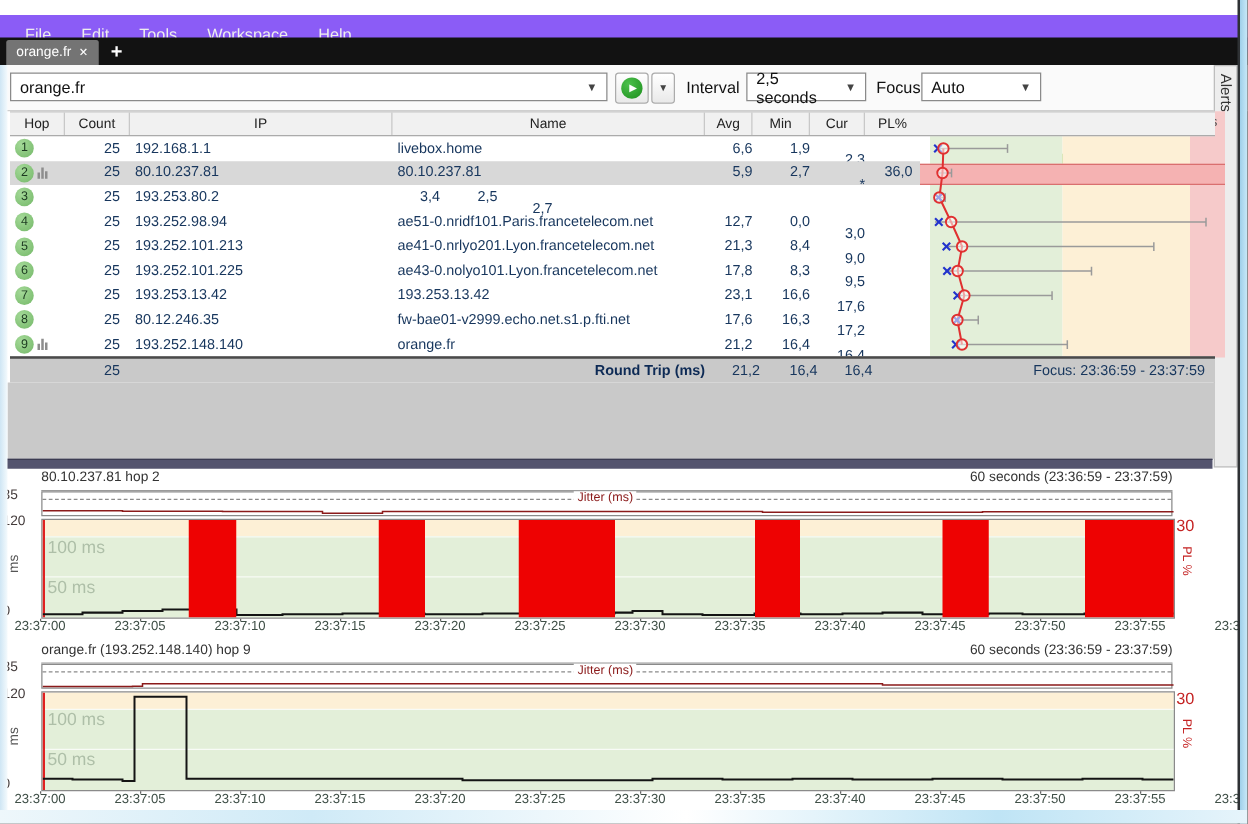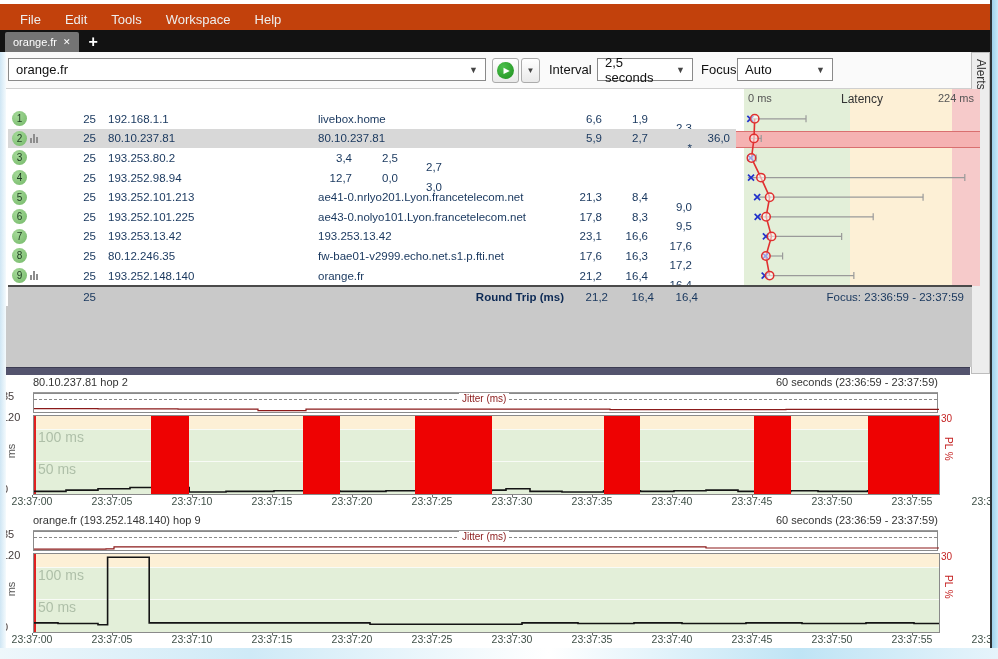--- a/index.html
+++ b/index.html
@@ -1,19 +1,19 @@
 <!DOCTYPE html>
 <html><head>
 <meta charset="utf-8">
 <style>
   html,body{margin:0;padding:0;background:#222;}
   .app{position:relative;width:998px;height:659px;background:#fff;overflow:hidden;
        font-family:"Liberation Sans",sans-serif;}
   
-  .menubar{position:absolute;left:0;top:4px;width:998px;height:30px;background:#c2410c;
+  .menubar{position:absolute;left:0;top:12px;width:998px;height:30px;background:#8b5cf6;
            display:flex;align-items:center;padding-left:10px;box-sizing:border-box;gap:4px;}
   .menu-item{color:#eee;font-size:13px;padding:4px 10px;cursor:default;}
   .tabbar{position:absolute;left:0;top:30px;width:998px;height:22px;background:#121212;display:flex;align-items:flex-end;}
   .tab{height:20px;margin-left:5px;background:#747474;color:#fff;font-size:11px;
        display:flex;align-items:center;gap:6px;padding:0 8px;border-radius:2px 2px 0 0;}
   .tab .close{font-size:9px;color:#fff;}
   .newtab{color:#fff;font-size:16px;font-weight:bold;margin-left:10px;line-height:20px;}
   .toolbar{position:absolute;left:0;top:52px;width:998px;height:37px;background:#fafafa;border-bottom:1px solid #cfcfcf;box-sizing:border-box;}
   .combo{position:absolute;height:23px;background:#fff;border:1px solid #8a8a8a;box-sizing:border-box;
          display:flex;align-items:center;font-size:13px;color:#111;padding-left:7px;}
@@ -60,21 +60,21 @@
   .jit-dash{position:absolute;left:0;top:5px;width:100%;border-top:1px dashed #8a8a8a;}
   .jit-label{position:absolute;left:425px;top:-1px;font-size:10px;color:#8b1a1a;background:#fff;padding:0 3px;z-index:2;}
   .main-plot{position:absolute;left:33px;top:40px;width:905px;height:78px;border:1px solid #8a8a8a;box-sizing:content-box;
              background:linear-gradient(#fdf0d6 0,#fdf0d6 13px,#e3efd9 13px);overflow:hidden;}
   .zline{position:absolute;left:0;width:100%;height:1px;background:rgba(255,255,255,.75);}
   .zlabel{position:absolute;left:4px;font-size:14px;color:#aebfa8;}
   .focus-line{position:absolute;left:0;top:0;width:2px;height:78px;background:#e02020;}
   .loss-bar{position:absolute;top:0;height:78px;background:#ee0202;}
   .ylab{position:absolute;width:26px;font-size:11px;color:#433b3b;}
   .yunit{position:absolute;font-size:11px;color:#555;transform:rotate(-90deg);}
-  .rlab{position:absolute;font-size:10px;color:#c42222;}
+  .rlab{position:absolute;font-size:13px;color:#c42222;}
   .rvert{position:absolute;font-size:10px;color:#c42222;writing-mode:vertical-rl;}
   .x-axis{position:absolute;left:8px;top:120px;width:984px;height:15px;overflow:hidden;}
   .xtick{position:absolute;top:0;width:56px;text-align:center;font-size:10.5px;color:#3f4f47;}
   .xmark{position:absolute;top:-1px;width:1px;height:3px;background:#666;}
   
   .edge-left{position:absolute;left:0;top:52px;width:6px;height:596px;background:linear-gradient(90deg,#cfe6f4,#f4fafd);}
   .edge-right{position:absolute;left:990px;top:0;width:8px;height:659px;background:linear-gradient(90deg,#2e3134 0 2px,#9fd0ea 2px,#c9e9f8);}
   .edge-bottom{position:absolute;left:0;top:648px;width:998px;height:11px;
                background:linear-gradient(90deg,#eef7fb,#cfeaf7 25%,#ffffff 55%,#bfe4f5 80%,#e6f4fb);}
 </style>
@@ -141,20 +141,30 @@
       <div style="position: absolute; left: 0px; top: 0px; width: 106px; height: 100%; background: rgb(227, 239, 217);"></div>
       <div style="position: absolute; left: 106px; top: 0px; width: 102px; height: 100%; background: rgb(253, 240, 214);"></div>
       <div style="position: absolute; left: 208px; top: 0px; width: 28px; height: 100%; background: rgb(246, 202, 202);"></div>
     </div>
   <div class="lat-head">
     <span style="position:absolute;left:4px;top:3px;color:#555;">0 ms</span>
     <span style="position:absolute;left:0;width:100%;text-align:center;top:3px;font-size:12px;">Latency</span>
     <span style="position:absolute;right:6px;top:3px;color:#555;">224 ms</span>
   </div>
 
+  <div class="thead">
+    <div class="th" style="width:44px;">Hop</div>
+    <div class="th" style="width:52px;">Count</div>
+    <div class="th" style="width:210px;">IP</div>
+    <div class="th" style="width:250px;">Name</div>
+    <div class="th" style="width:38px;">Avg</div>
+    <div class="th" style="width:46px;">Min</div>
+    <div class="th" style="width:44px;">Cur</div>
+    <div class="th" style="width:44px;border-right:none;">PL%</div>
+  </div>
 
   <div class="rows" id="rows">
       <div class="row">
         <div class="rowbg">
           <div class="c-hop">
             <span class="hop-badge">1</span>
           </div>
           <div class="c-count">25</div>
           <div class="c-ip">192.168.1.1</div>
           <div class="c-name">livebox.home</div>
@@ -196,20 +206,21 @@
           <div class="c-pl"></div>
         </div>
       </div>
       <div class="row">
         <div class="rowbg">
           <div class="c-hop">
             <span class="hop-badge">4</span>
           </div>
           <div class="c-count">25</div>
           <div class="c-ip">193.252.98.94</div>
+          <div class="c-name">ae51-0.nridf101.Paris.francetelecom.net</div>
           <div class="c-avg">12,7</div>
           <div class="c-min">0,0</div>
           <div class="c-cur">3,0</div>
           <div class="c-pl"></div>
         </div>
       </div>
       <div class="row">
         <div class="rowbg">
           <div class="c-hop">
             <span class="hop-badge">5</span>

